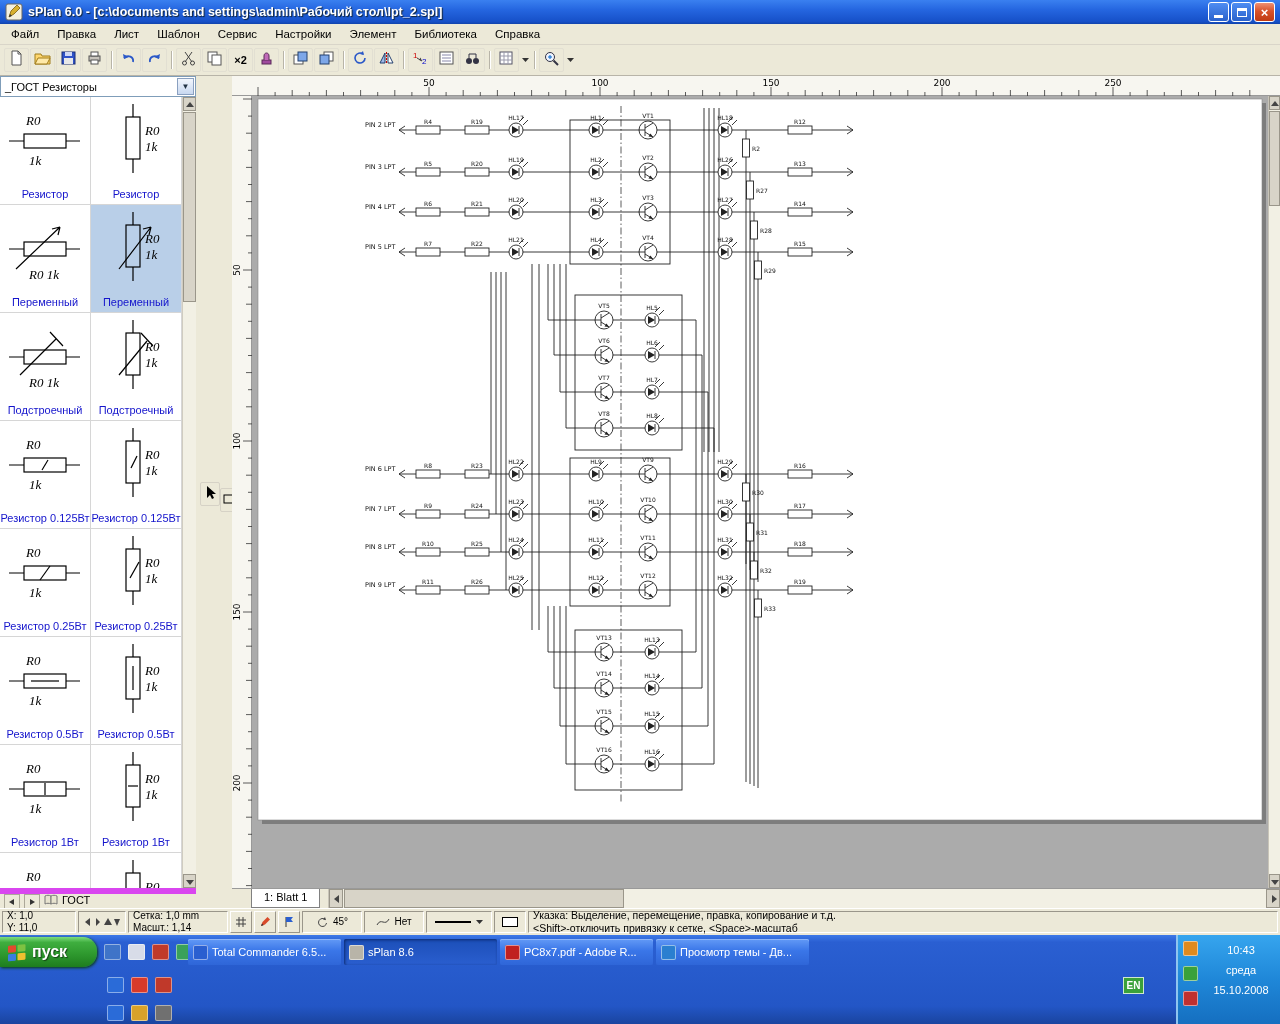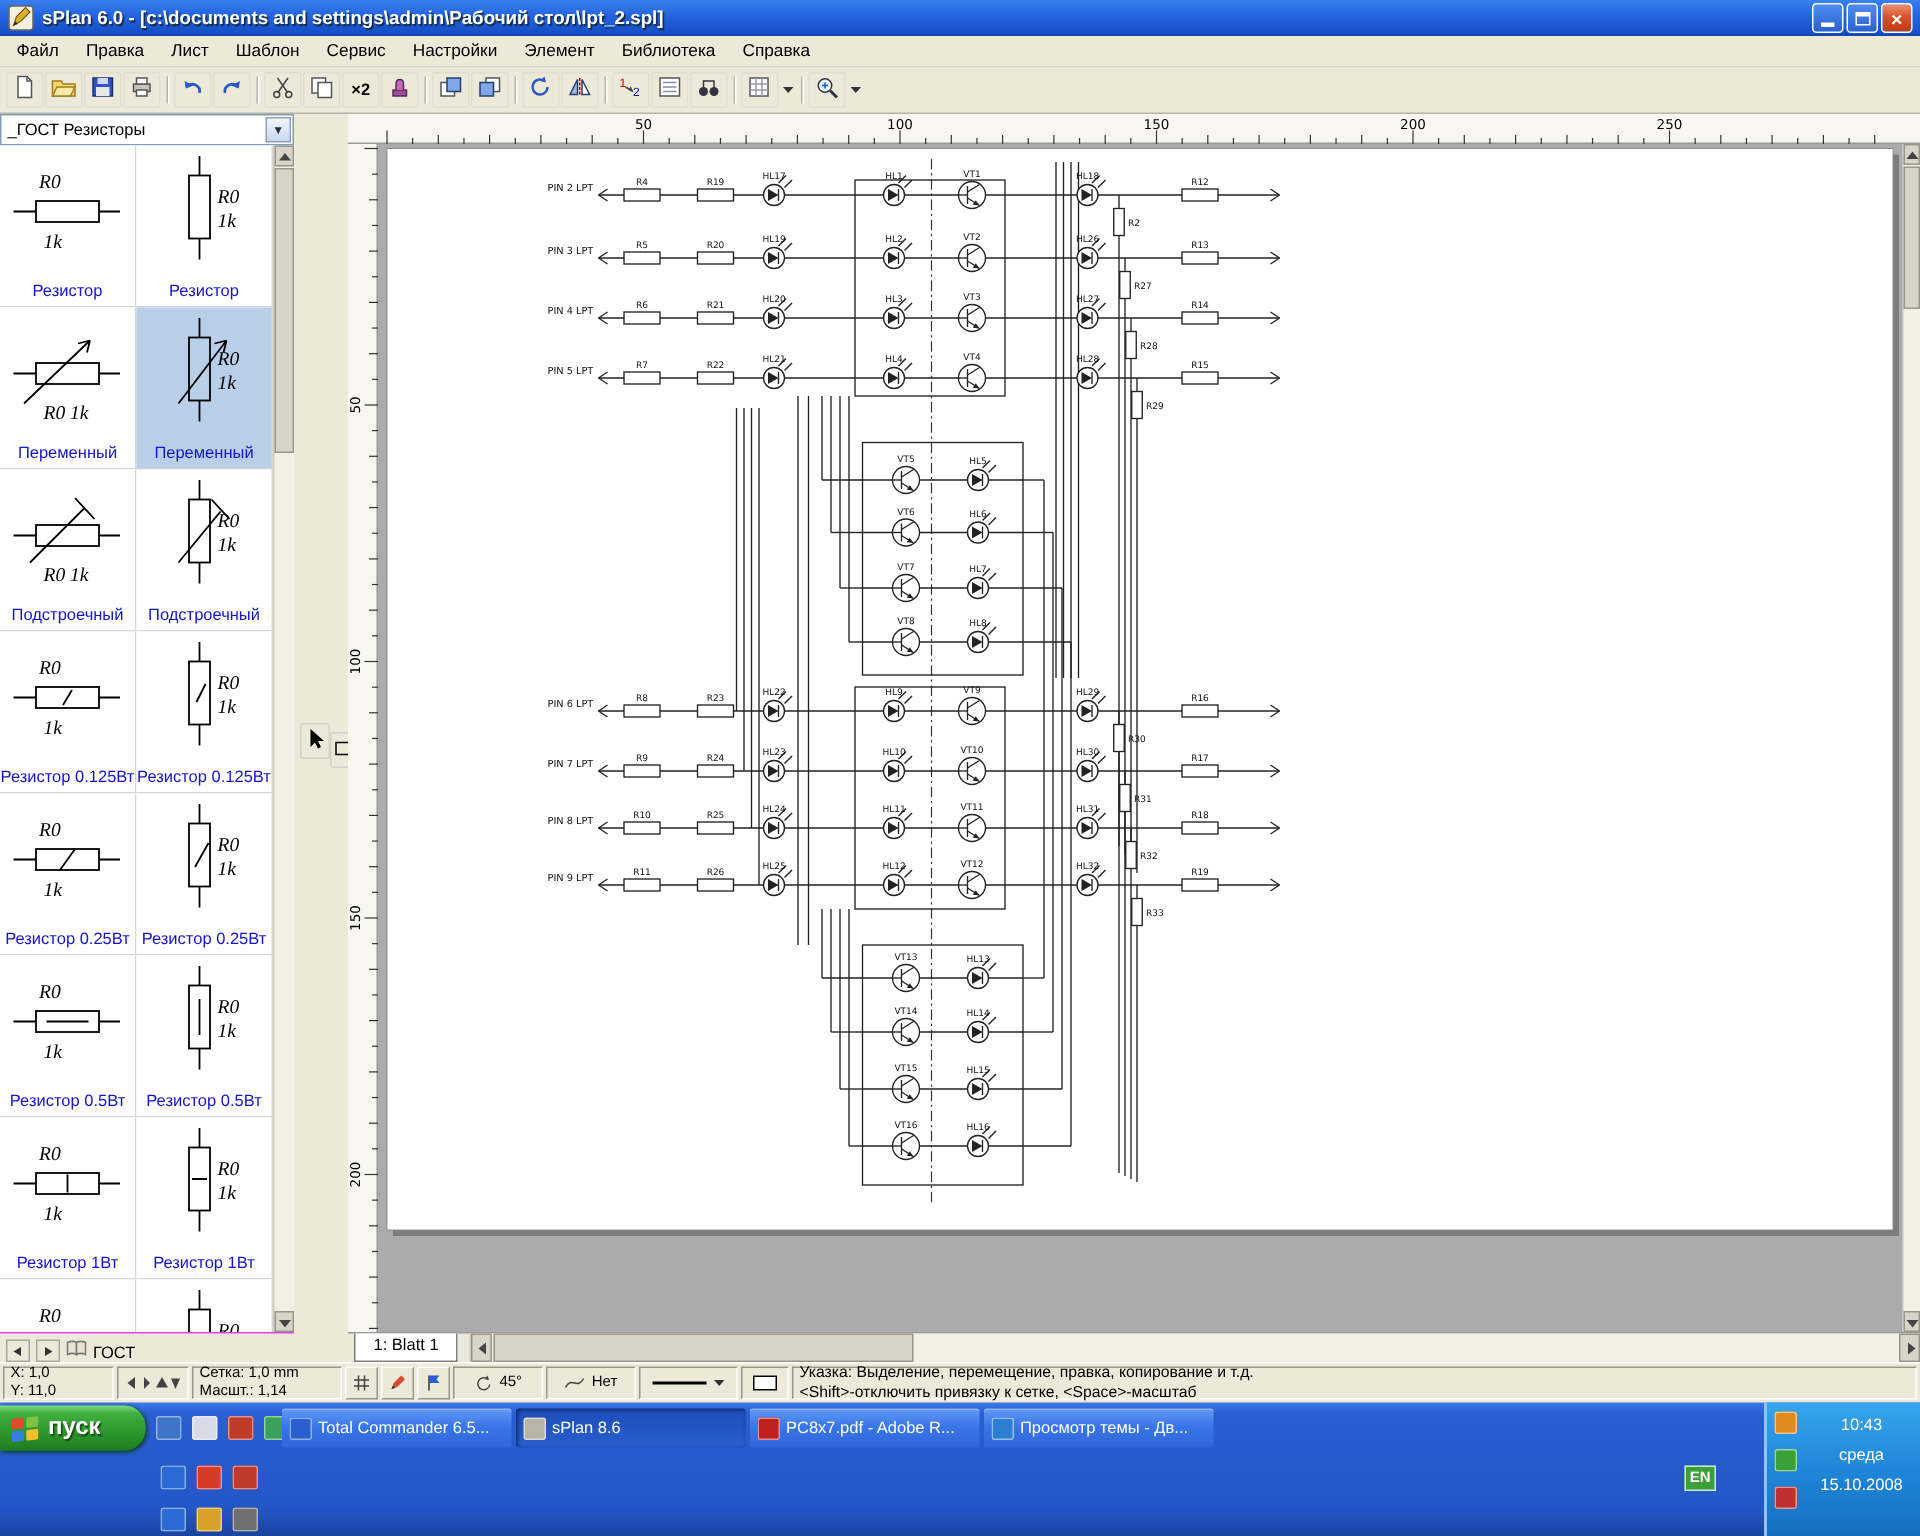--- a/index.html
+++ b/index.html
@@ -39,22 +39,22 @@
   border:1px solid #8aa0c0;display:flex;align-items:center;justify-content:center}
 .ddbtn::after{content:"▼";font-size:8px;color:#234}
 .libbody{position:absolute;left:0;top:21px;width:196px;height:791px}
 .libgrid{position:absolute;left:0;top:0;width:182px;height:791px;overflow:hidden;display:flex;flex-wrap:wrap;align-content:flex-start;background:#fff}
 .lib-cell{width:91px;height:108px;position:relative;border-right:1px solid #d6d6d6;border-bottom:1px solid #d6d6d6;background:#fff}
 .lib-cell.sel{background:#b9cfe8}
 .lib-sym{position:absolute;left:0;top:2px}
 .lib-label{position:absolute;left:0;bottom:4px;width:100%;text-align:center;font-size:11px;color:#1414cc;white-space:nowrap}
 .st{font-family:"Liberation Serif","DejaVu Serif",serif;font-style:italic;font-size:13px;fill:#000;stroke:none}
 .libscroll{position:absolute;right:0;top:0;width:14px;height:791px;background:#f2f0e4;border-left:1px solid #d0ccc0}
-.libfooter{position:absolute;left:0;bottom:0;width:196px;height:20px;background:#ece9d8;border-top:1px solid #d946ef;
-  display:flex;align-items:flex-end;padding-left:4px;gap:4px;font-size:11px}
+.libfooter{position:absolute;left:0;bottom:0;width:196px;height:20px;background:#ece9d8;border-top:6px solid #d946ef;
+  display:flex;align-items:flex-start;padding-left:4px;gap:4px;font-size:11px}
 .lf-btn{width:16px;height:15px;background:#ece9d8;border:1px solid #aca899;display:flex;align-items:center;justify-content:center}
 
 
 .sb-up,.sb-dn,.sb-le,.sb-ri{position:absolute;background:#d8d4c8;border:1px solid #9a968a}
 .sb-up,.sb-dn{left:0;width:100%;height:14px}
 .sb-up{top:0}.sb-dn{bottom:0}
 .sb-up::after{content:"";position:absolute;left:50%;top:4px;margin-left:-4px;border:4px solid transparent;border-bottom:5px solid #444;border-top:none}
 .sb-dn::after{content:"";position:absolute;left:50%;top:5px;margin-left:-4px;border:4px solid transparent;border-top:5px solid #444;border-bottom:none}
 .sb-le,.sb-ri{top:0;width:14px;height:100%}
 .sb-le{left:0}.sb-ri{right:0}
@@ -72,21 +72,21 @@
 .tool-btn.pressed{border:1px solid #8a8a8a;background:#f7f5ed;box-shadow:inset 1px 1px 2px #b8b4a8}
 
 
 .canvaswrap{position:absolute;left:232px;top:76px;width:1048px;height:832px;background:#ece9d8}
 .rulerh{position:absolute;left:0;top:0;width:1048px;height:20px;background:#f7f6f0;border-bottom:1px solid #999}
 .canvasrow{position:absolute;left:0;top:20px;width:1048px;height:991px}
 .rulerv{position:absolute;left:0;top:0;width:20px;height:792px;background:#f7f6f0;border-right:1px solid #999}
 .canvas{position:absolute;left:20px;top:0;width:1016px;height:792px;background:#ababab}
 .vscroll{position:absolute;right:0;top:0;width:12px;height:792px;background:#f2f0e4;border-left:1px solid #c8c4b8}
 .tabrow{position:absolute;left:0;top:812px;width:1048px;height:20px;background:#ece9d8;border-top:1px solid #999;display:flex;align-items:stretch}
-.sheettab{height:19px;padding:2px 12px 0 12px;background:#fff;border:1px solid #808080;border-top:none;font-size:11px;margin-left:4px}
+.sheettab{height:19px;padding:2px 12px 0 12px;background:#fff;border:1px solid #808080;border-top:none;font-size:11px;margin-left:19px}
 .hscroll{position:relative;flex:1;background:#f2f0e4;border-left:1px solid #c8c4b8;margin-left:8px;height:19px}
 
 
 .wire{stroke:#222;stroke-width:0.9;fill:none}
 .comp{stroke:#222;stroke-width:0.9;fill:#fff}
 .compnf{stroke:#222;stroke-width:0.9;fill:none}
 .fillb{fill:#222;stroke:none}
 .slbl{font-family:"DejaVu Sans",sans-serif;font-size:6px;fill:#111}
 .dash{stroke:#333;stroke-width:0.8;fill:none;stroke-dasharray:7 2.5 1.5 2.5}
 .rtxt{font-family:"DejaVu Sans",sans-serif;font-size:9px;fill:#000}

